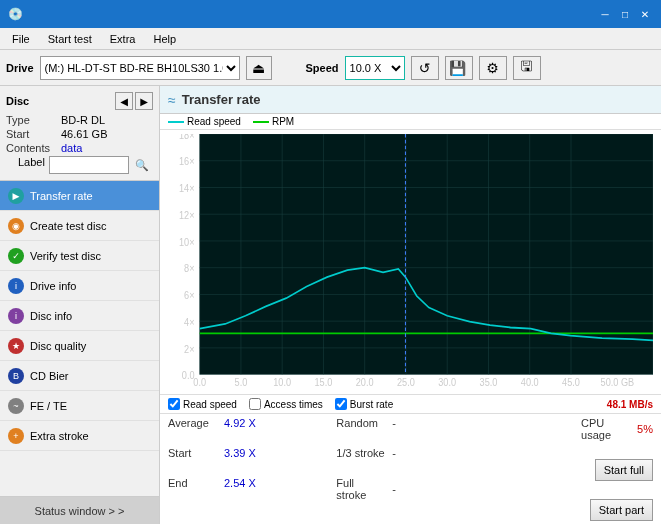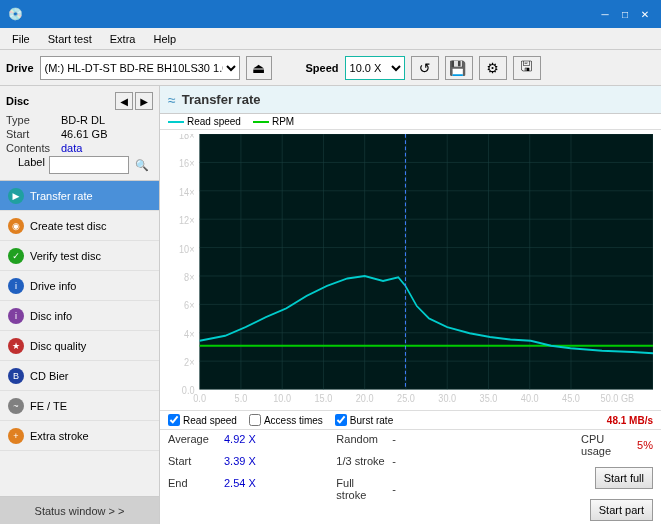--- a/index.html
+++ b/index.html
@@ -72,21 +72,21 @@
 
     
     .chart-controls { display: flex; align-items: center; gap: 12px; padding: 3px 8px; border-top: 1px solid #ddd; font-size: 10px; }
     .checkbox-item { display: flex; align-items: center; gap: 3px; }
     .checkbox-item input[type=checkbox] { width: 12px; height: 12px; }
     .burst-rate { margin-left: auto; font-size: 10px; }
     .burst-value { color: #cc0000; font-weight: bold; }
 
     
     .stats-area { border-top: 1px solid #ddd; padding: 3px 8px; display: flex; gap: 20px; font-size: 11px; }
-    .stat-col { display: flex; flex-direction: column; gap: 10px; flex: 1; }
+    .stat-col { display: flex; flex-direction: column; gap: 18px; flex: 1; }
     .stat-row { display: flex; gap: 6px; align-items: center; }
     .stat-label { color: #333; width: 50px; }
     .stat-value { color: #0000cc; font-weight: normal; width: 40px; }
     .stat-right-value { color: #333; }
     .btn-start { height: 22px; padding: 0 8px; border: 1px solid #999; background: linear-gradient(to bottom, #f8f8f8, #e0e0e0); cursor: pointer; font-size: 11px; white-space: nowrap; }
     .cpu-value { color: #cc0000; }
 
     .disc-info-rows { font-size: 11px; }
   </style>
 </head>

